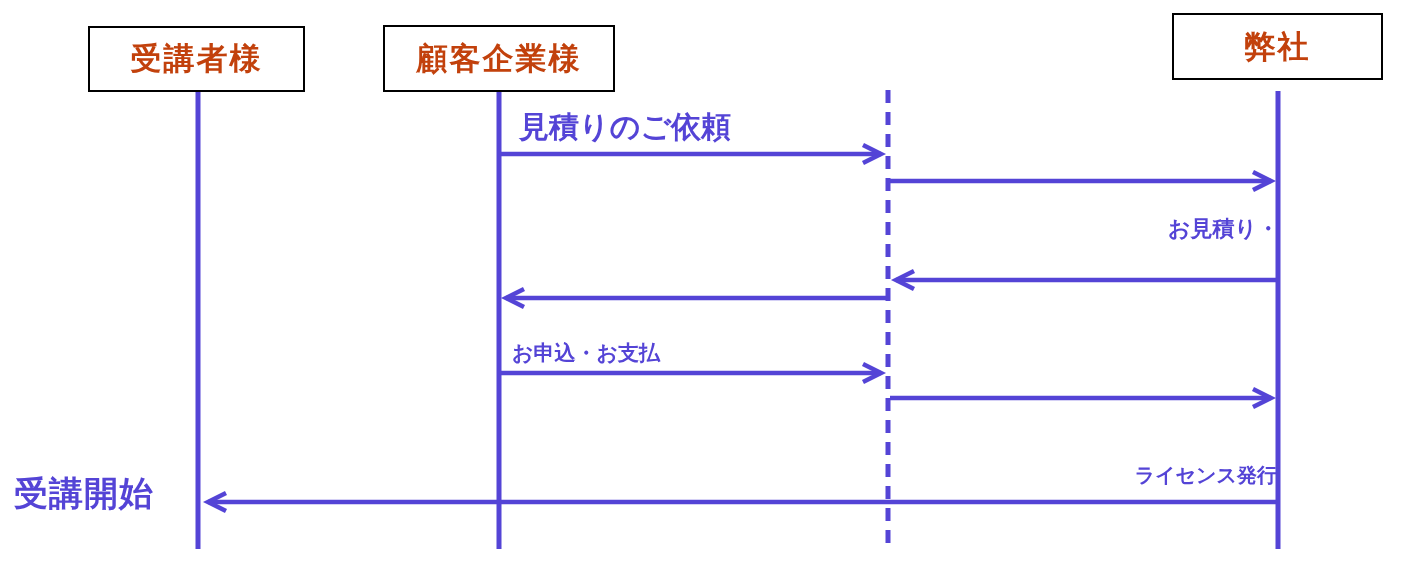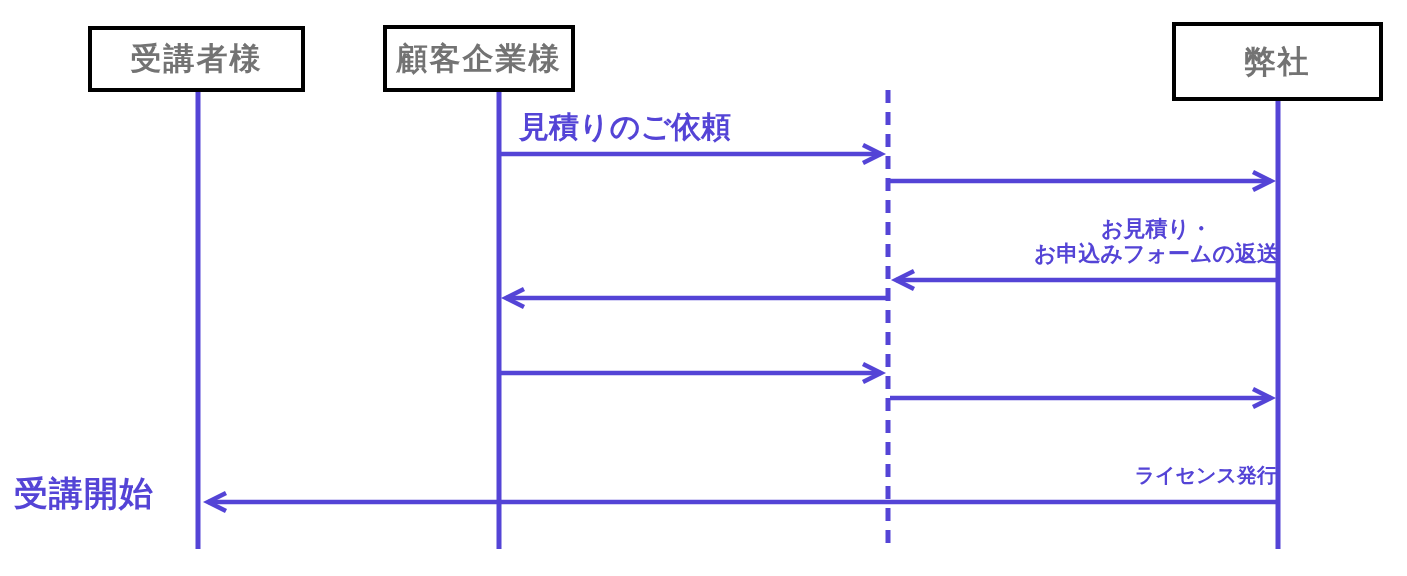--- a/index.html
+++ b/index.html
@@ -7,24 +7,24 @@
     position:relative;
     width:1407px;height:576px;
     background:#ffffff;
     font-family:"DejaVu Sans","Liberation Sans",sans-serif;
     overflow:hidden;
   }
   .lines-layer{position:absolute;left:0;top:0;width:1407px;height:576px;}
   .actor-box{
     position:absolute;
     box-sizing:border-box;
-    border:4px solid #000000;
+    border:2px solid #000000;
     background:#ffffff;
     display:flex;align-items:center;justify-content:center;
-    color:#737373;
+    color:#c2410c;
     font-weight:700;
     font-size:31px;
     letter-spacing:2px;
     z-index:2;
   }
   .actor-box.dashed{border-style:dashed;}
   .msg-label{
     position:absolute;
     color:#5444d6;
     font-weight:700;
@@ -60,36 +60,38 @@
     <line x1="1277" y1="280" x2="896" y2="280" stroke="#5444d6" stroke-width="4.5" marker-end="url(#arrowhead)"></line>
     <line x1="886" y1="298" x2="506" y2="298" stroke="#5444d6" stroke-width="4.5" marker-end="url(#arrowhead)"></line>
     <line x1="499" y1="373" x2="881" y2="373" stroke="#5444d6" stroke-width="4.5" marker-end="url(#arrowhead)"></line>
     <line x1="890" y1="398" x2="1271" y2="398" stroke="#5444d6" stroke-width="4.5" marker-end="url(#arrowhead)"></line>
     <line x1="1277" y1="502" x2="208" y2="502" stroke="#5444d6" stroke-width="4.5" marker-end="url(#arrowhead)"></line>
   </svg>
 
   <div class="actor-box" style="left:88px;top:26px;width:217px;height:66px;">
     <span>受講者様</span>
   </div>
-  <div class="actor-box" style="left:383px;top:25px;width:192px;height:67px;">
+  <div class="actor-box" style="left:383px;top:25px;width:232px;height:67px;">
     <span>顧客企業様</span>
   </div>
-  <div class="actor-box" style="left:1172px;top:22px;width:211px;height:79px;">
+  <div class="actor-box" style="left:1172px;top:13px;width:211px;height:67px;">
     <span>弊社</span>
   </div>
 
   <div class="msg-label lbl-request">
     <span>見積りのご依頼</span>
   </div>
 
   <div class="msg-label lbl-return">
     <span class="line">お見積り・</span>
-    <span class="line">お申込みフォームの返送</span>
   </div>
 
+  <div class="msg-label lbl-apply">
+    <span>お申込・お支払</span>
+  </div>
 
   <div class="msg-label lbl-license">
     <span>ライセンス発行</span>
   </div>
 
   <div class="msg-label lbl-start">
     <span>受講開始</span>
   </div>
 
 </div>

